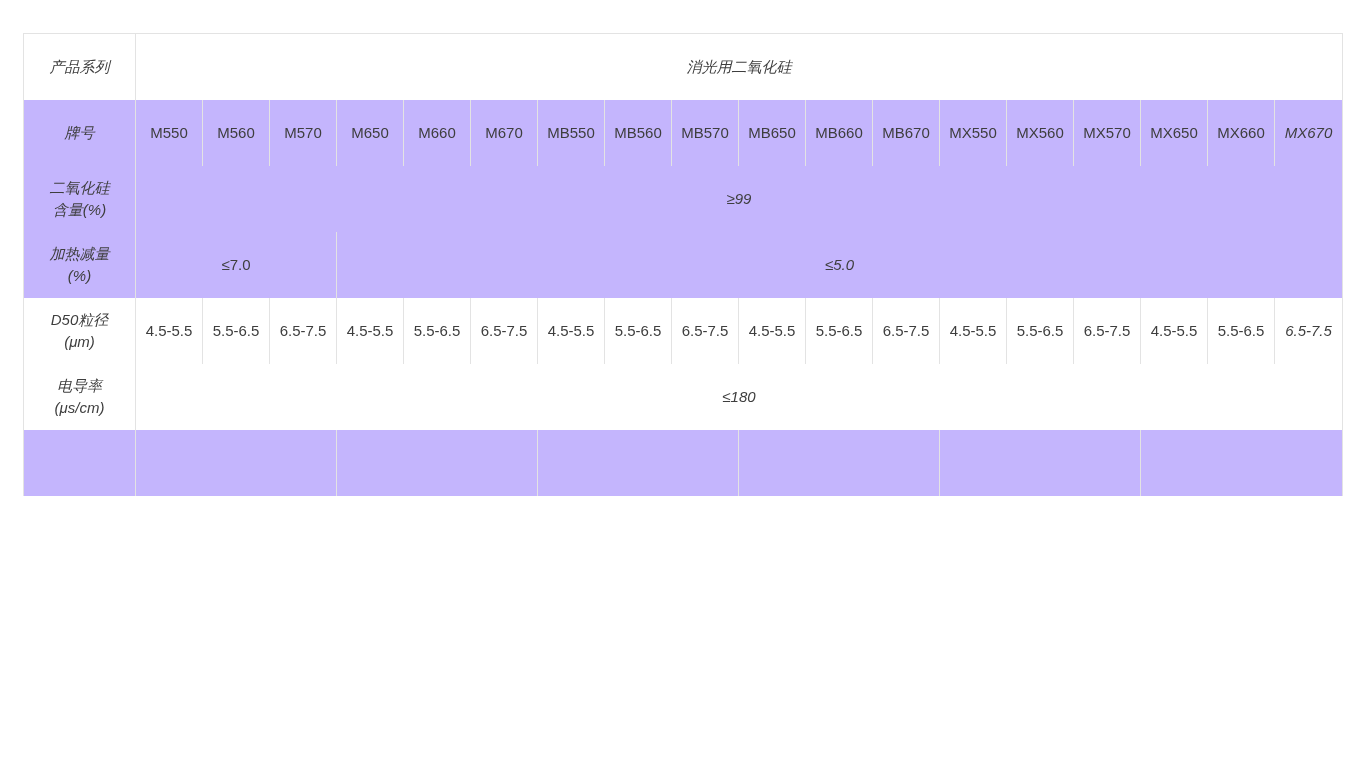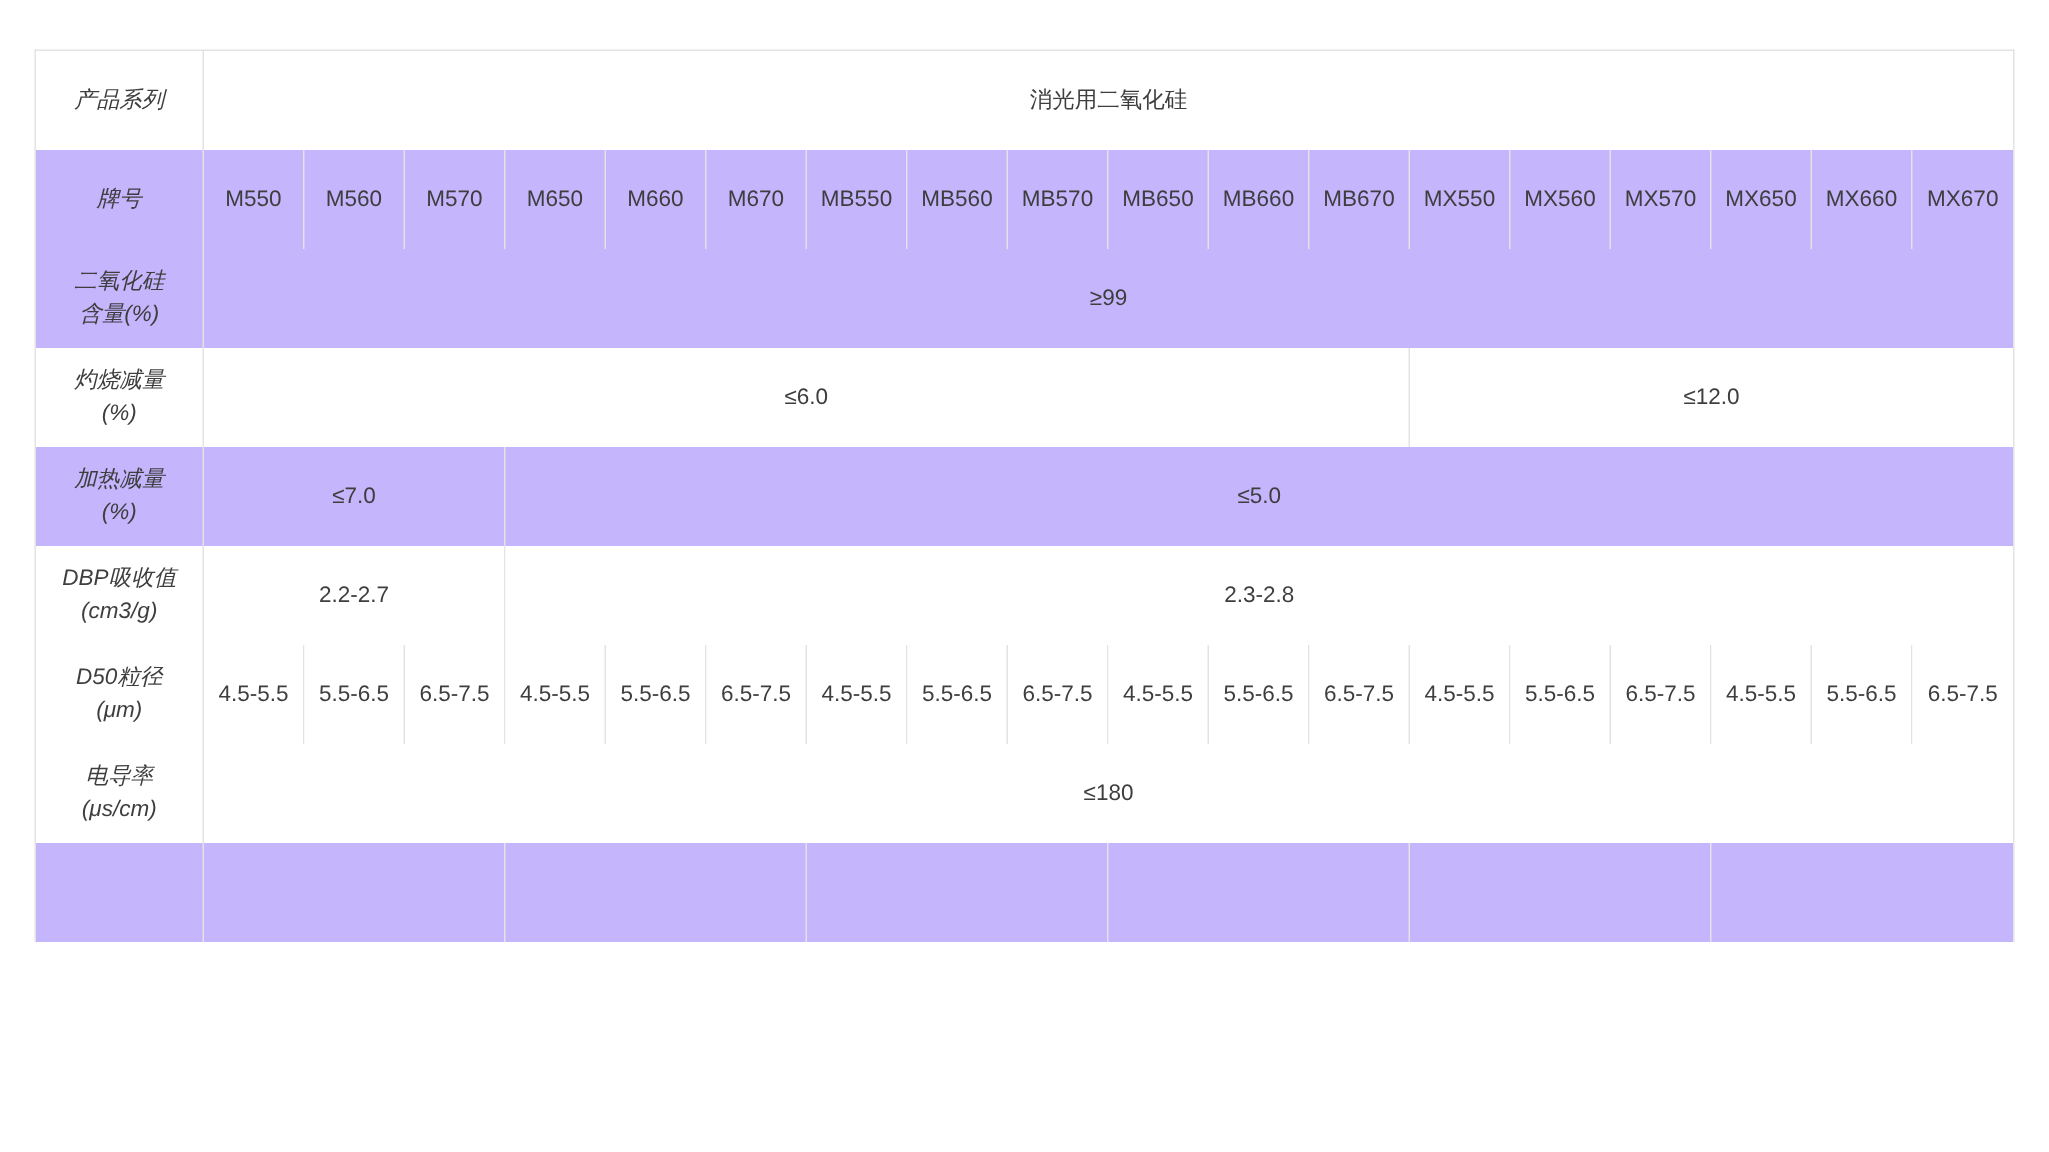--- a/index.html
+++ b/index.html
@@ -26,21 +26,21 @@
   td {
     text-align: center;
     vertical-align: middle;
     font-size: 15px;
     line-height: 1.45;
     color: #3e3e3e;
     padding: 2px;
     border-right: 1px solid #e3e3e3;
     overflow: hidden;
   }
-  td:last-child { border-right: none; }
+  td:last-child { border-right: none; font-style: italic; }
   td.row-label { white-space: pre-line; font-style: italic; }
   tr.stripe td { background: #c4b5fd; }
   tr.plain td { background: #ffffff; }
 </style>
 </head>
 <body>
 
 <div class="table-wrap">
   <table class="spec-table">
     <colgroup>
@@ -93,40 +93,28 @@
       <td>MX670</td>
     </tr>
 
 
     <tr class="stripe">
       <td class="row-label">二氧化硅
 含量(%)</td>
       <td colspan="18">≥99</td>
     </tr>
 
-    <tr class="plain">
-      <td class="row-label">灼烧减量
-(%)</td>
-      <td colspan="12">≤6.0</td>
-      <td colspan="6">≤12.0</td>
-    </tr>
 
     <tr class="stripe">
       <td class="row-label">加热减量
 (%)</td>
       <td colspan="3">≤7.0</td>
       <td colspan="15">≤5.0</td>
     </tr>
 
-    <tr class="plain">
-      <td class="row-label">DBP吸收值
-(cm3/g)</td>
-      <td colspan="3">2.2-2.7</td>
-      <td colspan="15">2.3-2.8</td>
-    </tr>
 
 
     <tr class="plain">
       <td class="row-label">D50粒径
 (μm)</td>
       <td>4.5-5.5</td>
       <td>5.5-6.5</td>
       <td>6.5-7.5</td>
       <td>4.5-5.5</td>
       <td>5.5-6.5</td>

